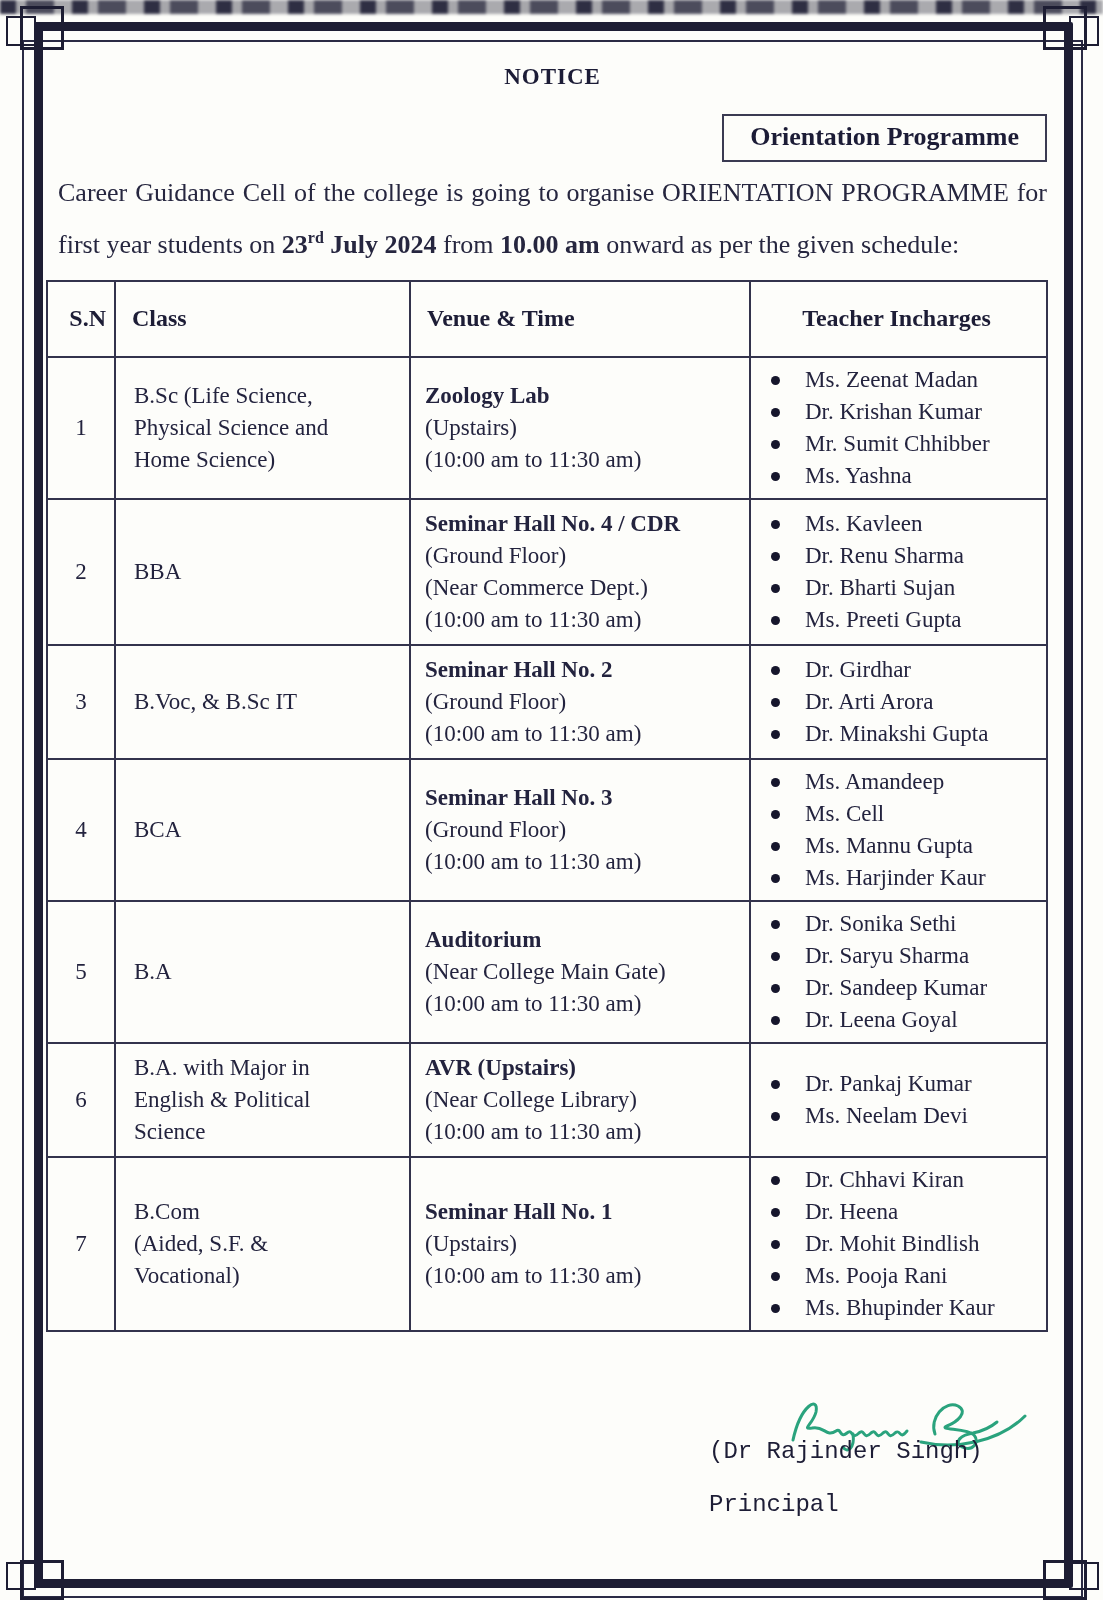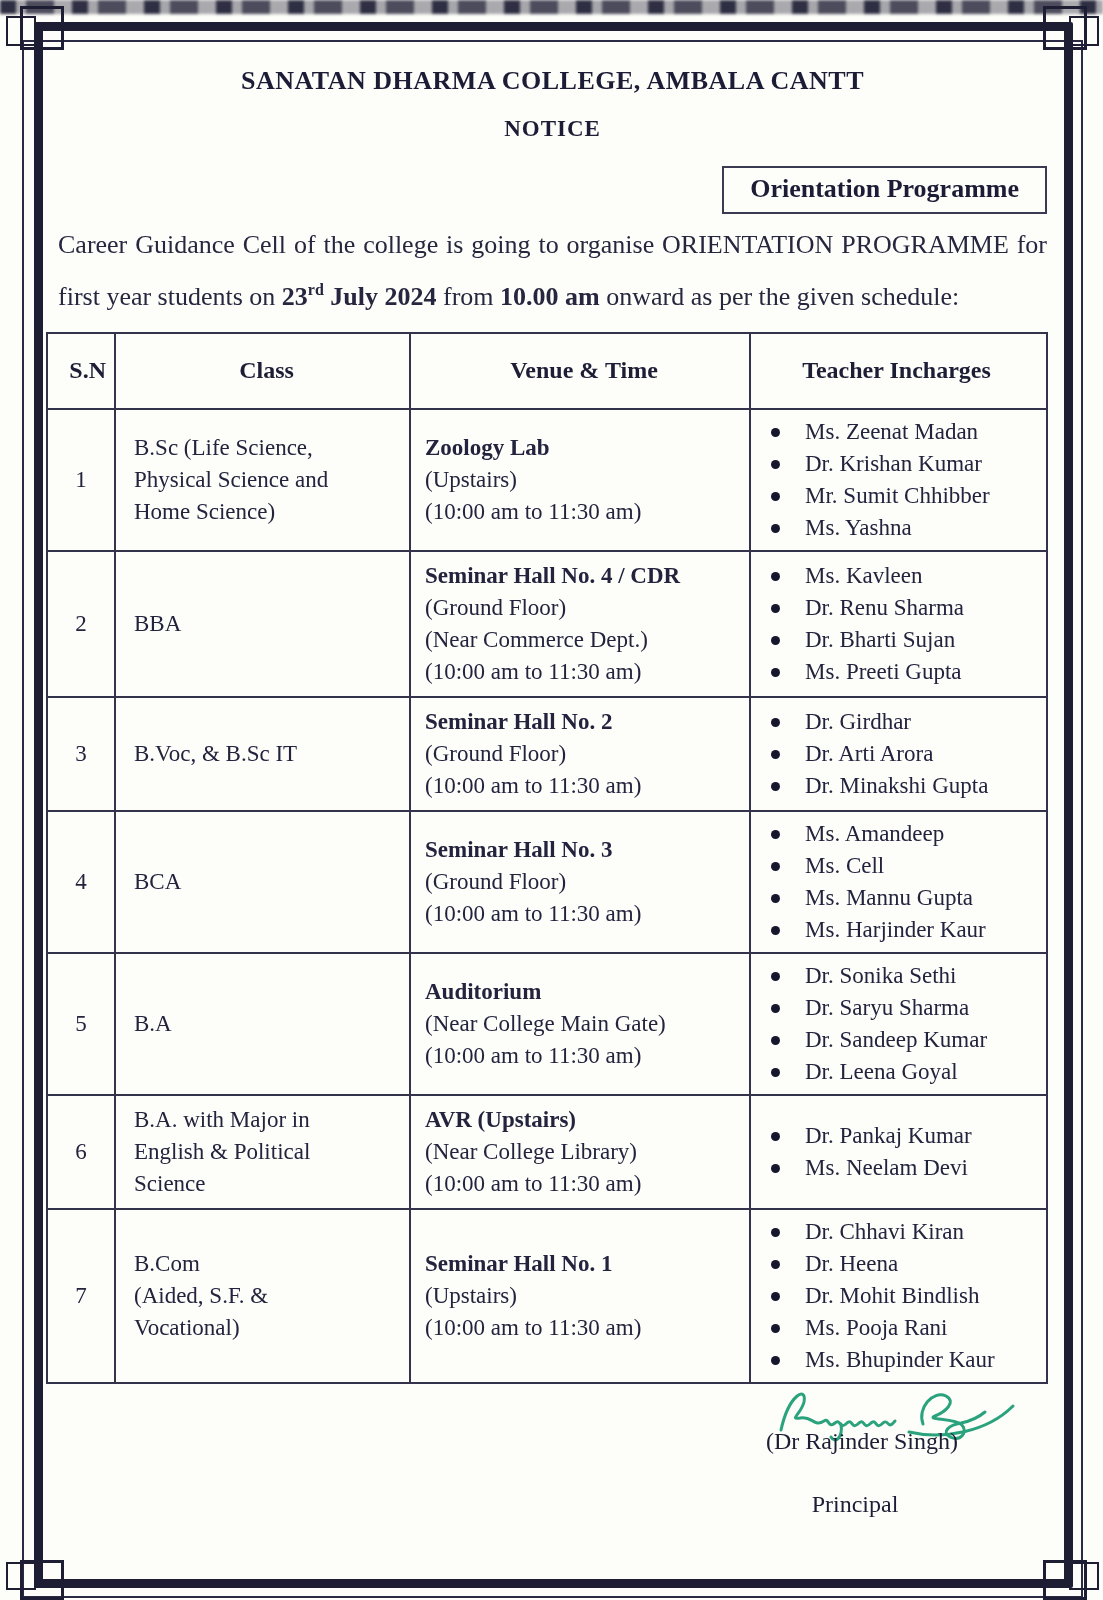--- a/index.html
+++ b/index.html
@@ -64,61 +64,60 @@
   table.schedule{
     border-collapse:collapse;margin-top:13px;width:1000px;
     margin-left:-12px;
     table-layout:fixed;
   }
   .schedule th,.schedule td{
     border:2px solid #33334c;vertical-align:middle;
     font-size:23px;color:#23233e;
   }
   .schedule th{
-    font-weight:bold;font-size:24px;height:66px;text-align:center;
+    font-weight:bold;font-size:24px;height:66px;text-align:left;
     padding:4px 8px 4px 16px;color:#1d1d36;
   }
   .schedule th.center{text-align:right;padding-left:4px;}
   .sn-cell{text-align:center;}
   .class-cell{padding:8px 8px 8px 18px;line-height:32px;}
   .venue-cell{padding:8px 8px 8px 14px;line-height:32px;}
   .venue-bold{font-weight:bold;}
   .teachers-cell{padding:6px 4px 6px 16px;}
   .teacher{display:flex;align-items:flex-start;line-height:32px;gap:12px;}
   .dot{
     width:9px;height:9px;border-radius:50%;background:#16162c;
     margin:12px 13px 0 4px;flex:0 0 9px;
   }
 
   .sign-block{
-    position:absolute;right:20px;bottom:58px;width:330px;text-align:center;
+    position:absolute;right:8px;bottom:58px;width:330px;text-align:left;font-family:Liberation Mono, monospace;
   }
   .sign-scribble{display:block;margin:0 6px -18px auto;}
   .signer-name{font-size:24px;color:#1d1d36;}
-  .designation{font-size:24px;color:#1d1d36;margin-top:36px;padding-right:14px;}
+  .designation{font-size:24px;color:#1d1d36;margin-top:26px;padding-right:14px;}
 </style>
 </head>
 <body>
 
 <div class="scan-strip"></div>
 
 <div class="frame-thin"></div>
 <div class="frame-thick"></div>
 <div class="corner c-tl1"></div>
 <div class="corner small c-tl2"></div>
 <div class="corner c-tr1"></div>
 <div class="corner small c-tr2"></div>
 <div class="corner c-bl1"></div>
 <div class="corner small c-bl2"></div>
 <div class="corner c-br1"></div>
 <div class="corner small c-br2"></div>
 
 <div class="content">
 
-  <div class="college-title">SANATAN DHARMA COLLEGE, AMBALA CANTT</div>
 
   <div class="notice-label">NOTICE</div>
 
   <div class="title-box-wrap">
     <div class="title-box">
       <span>Orientation Programme</span>
     </div>
   </div>
 
   <div class="intro"><span>Career Guidance Cell of the college is going to organise ORIENTATION PROGRAMME  for first year students on </span><span class="b">23</span><sup>rd</sup><span class="b"> July 2024</span><span> from </span><span class="b">10.00 am</span><span> onward as per the given schedule:</span></div>

